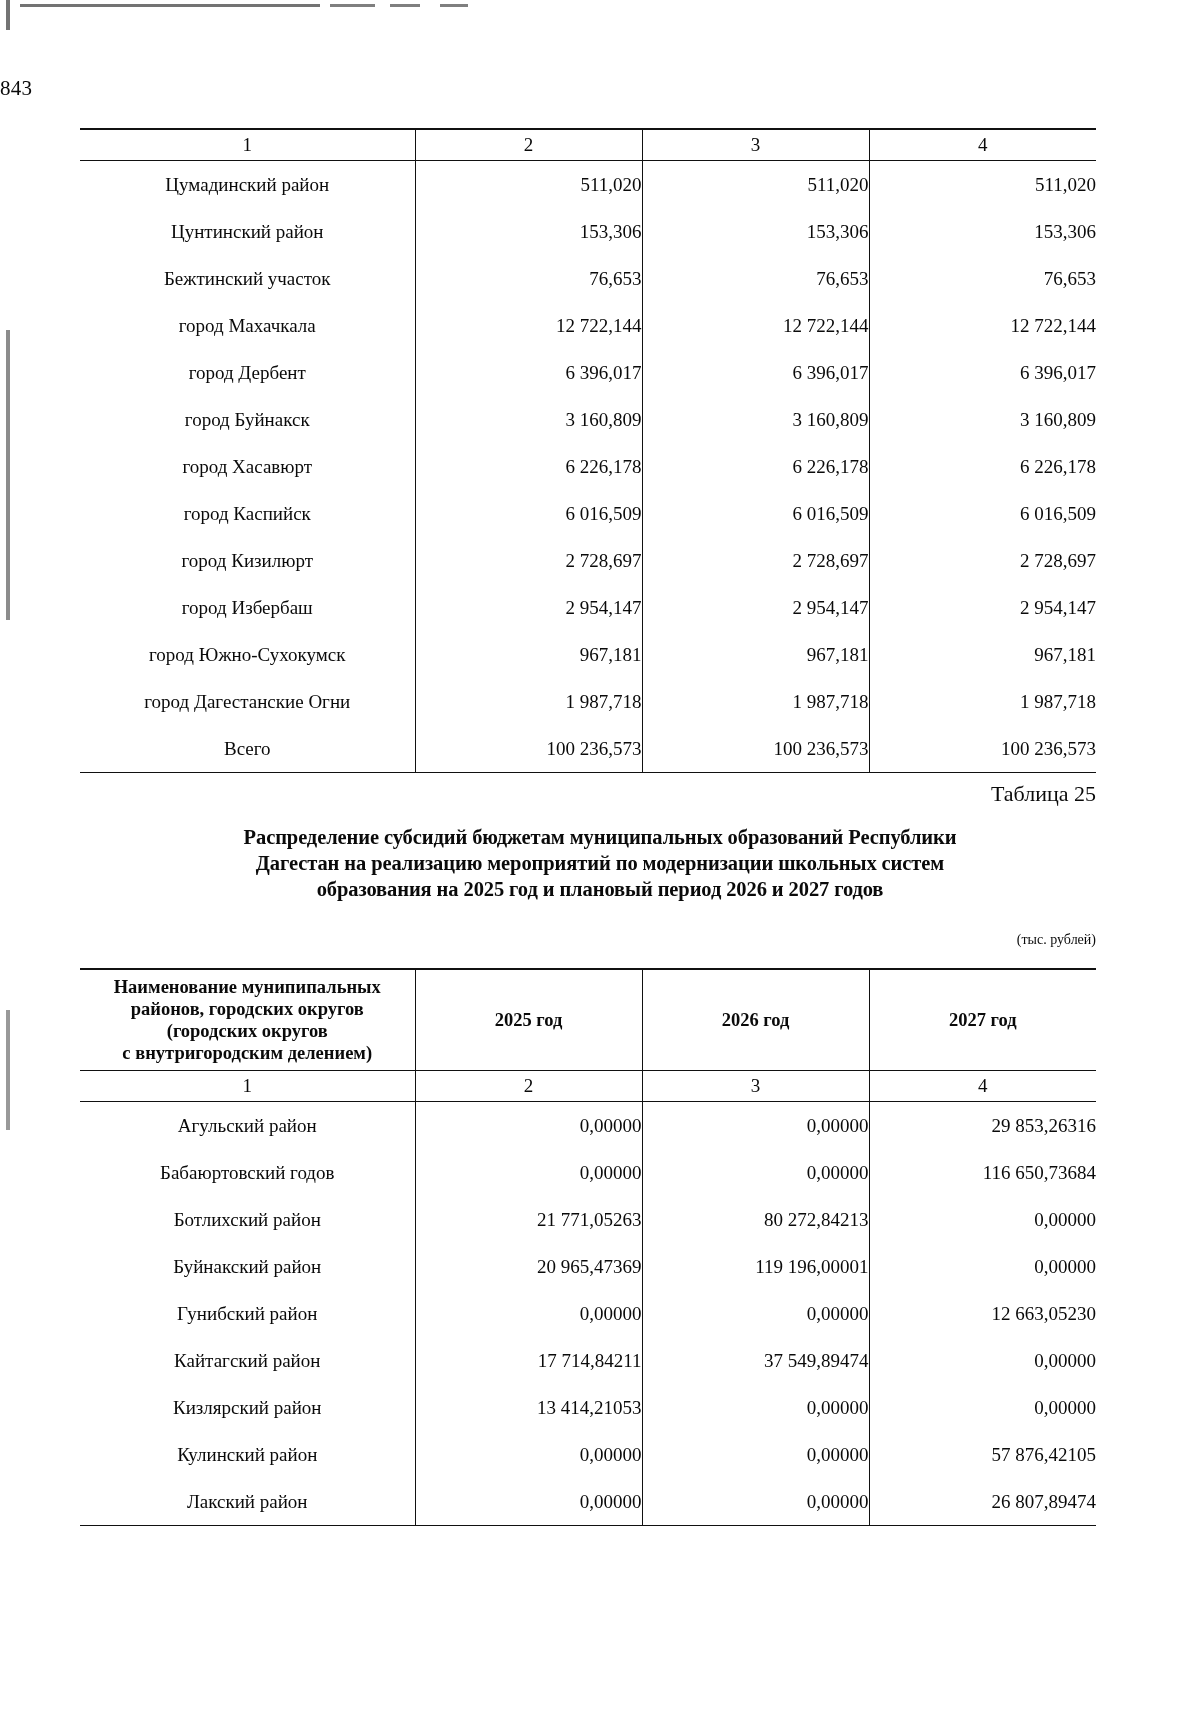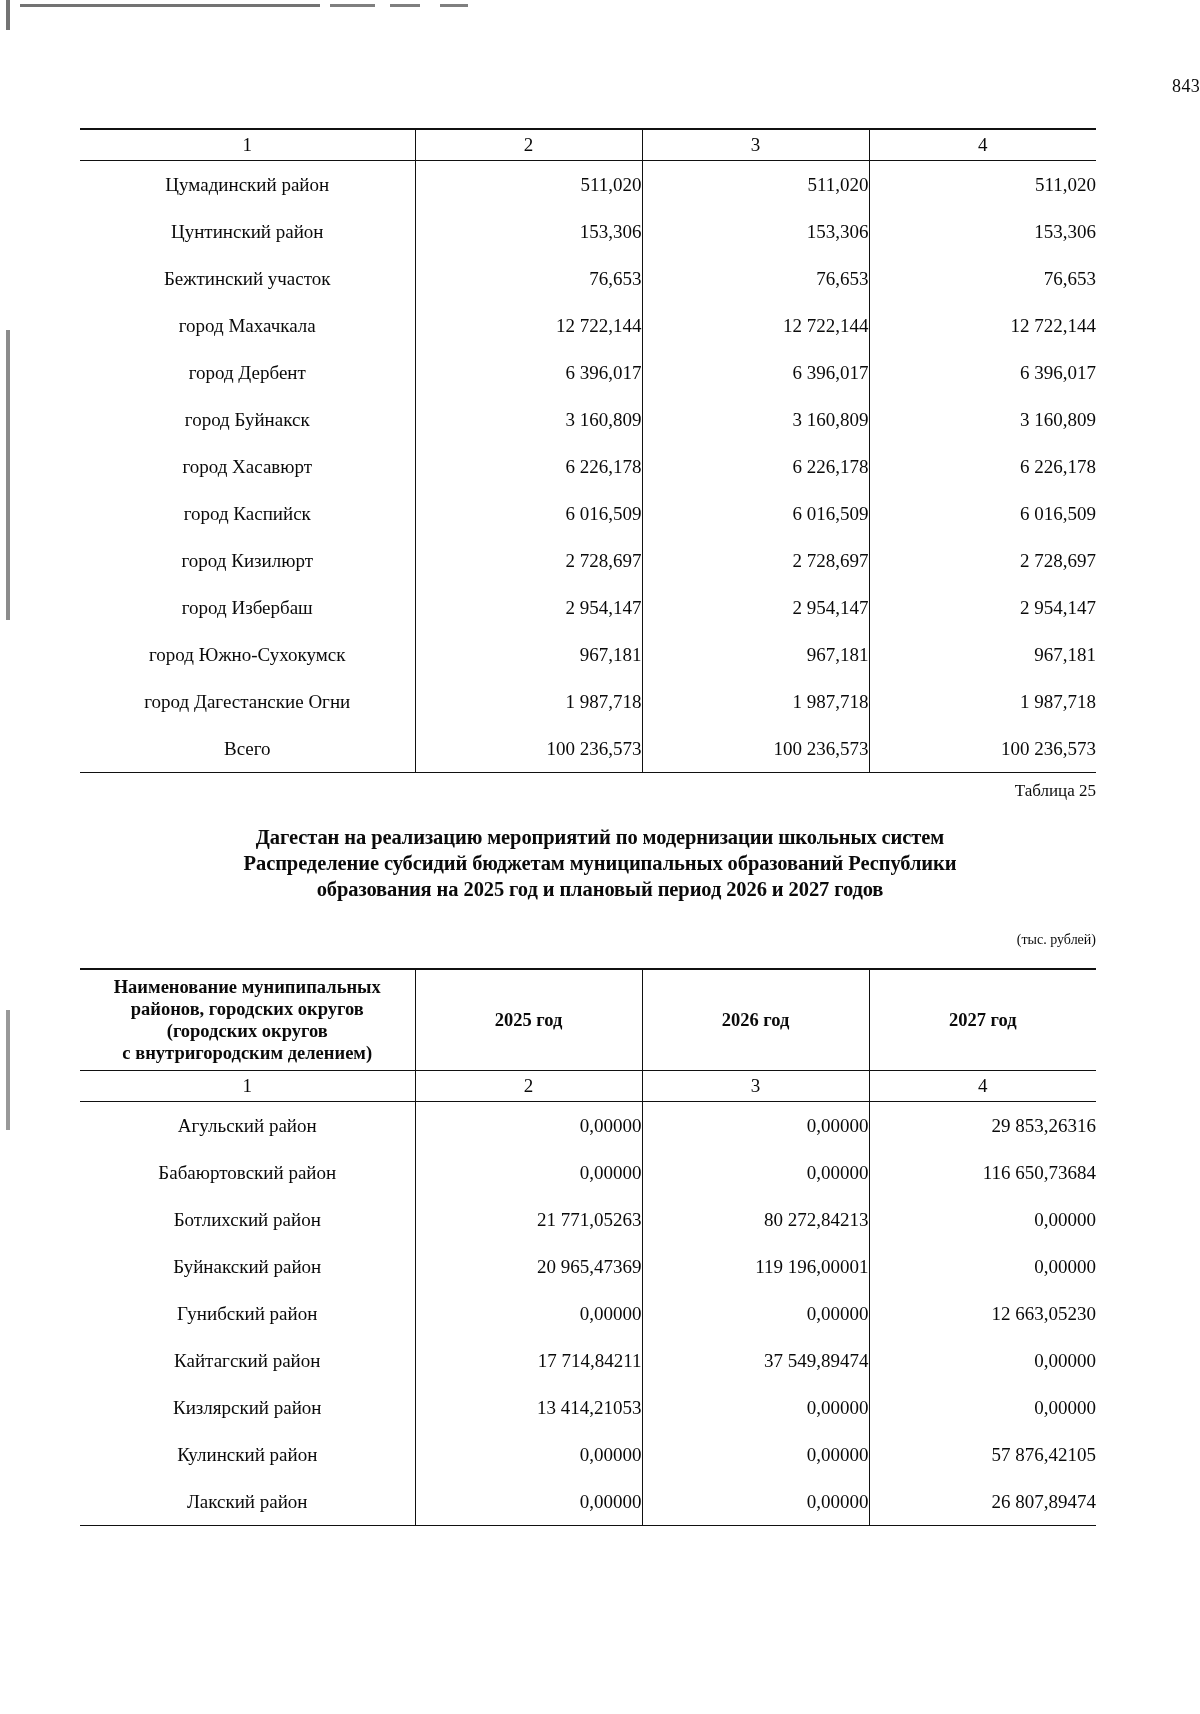--- a/index.html
+++ b/index.html
@@ -52,22 +52,22 @@
     left: 0; top: 0;
     width: 1200px;
     height: 1714px;
   }
 
   .page-number {
     position: absolute;
     top: 76px;
     left: 0;
     width: 1200px;
-    text-align: right;
-    font-size: 18px;
+    text-align: left;
+    font-size: 21px;
     letter-spacing: 0.3px;
   }
 
   
   table.doc-table {
     border-collapse: collapse;
     table-layout: fixed;
     font-size: 19px;
   }
   table.doc-table td, table.doc-table th {
@@ -110,21 +110,21 @@
   #table-one .r-colnum td { height: 30px; }
   #table-one tbody td { height: 47px; }
 
   
   .table-label {
     position: absolute;
     top: 781px;
     left: 0;
     width: 1096px;
     text-align: right;
-    font-size: 17px;
+    font-size: 22px;
   }
   .doc-title {
     position: absolute;
     top: 824px;
     left: 140px;
     width: 920px;
     text-align: center;
     font-weight: bold;
     font-size: 20.5px;
     line-height: 26px;
@@ -265,22 +265,22 @@
             <td class="cell-num vline rule-bottom">100 236,573</td>
             <td class="cell-num vline rule-bottom">100 236,573</td>
           </tr>
         </tbody>
     </table>
   </div>
 
   <div class="table-label">Таблица 25</div>
 
   <div class="doc-title">
+    <div>Распределение субсидий бюджетам муниципальных образований Республики</div>
     <div>Дагестан на реализацию мероприятий по модернизации школьных систем</div>
-    <div>Распределение субсидий бюджетам муниципальных образований Республики</div>
     <div>образования на 2025 год и плановый период 2026 и 2027 годов</div>
   </div>
 
   <div class="units-note">(тыс. рублей)</div>
 
   <div id="table-two-wrap">
     <table class="doc-table" id="table-two">
       <colgroup>
         <col style="width:335px">
         <col style="width:227px">
@@ -307,21 +307,21 @@
         </tr>
       </thead>
       <tbody>
           <tr>
             <td class="cell-name">Агульский район</td>
             <td class="cell-num vline">0,00000</td>
             <td class="cell-num vline">0,00000</td>
             <td class="cell-num vline">29 853,26316</td>
           </tr>
           <tr>
-            <td class="cell-name">Бабаюртовский район</td>
+            <td class="cell-name">Бабаюртовский годов</td>
             <td class="cell-num vline">0,00000</td>
             <td class="cell-num vline">0,00000</td>
             <td class="cell-num vline">116 650,73684</td>
           </tr>
           <tr>
             <td class="cell-name">Ботлихский район</td>
             <td class="cell-num vline">21 771,05263</td>
             <td class="cell-num vline">80 272,84213</td>
             <td class="cell-num vline">0,00000</td>
           </tr>

